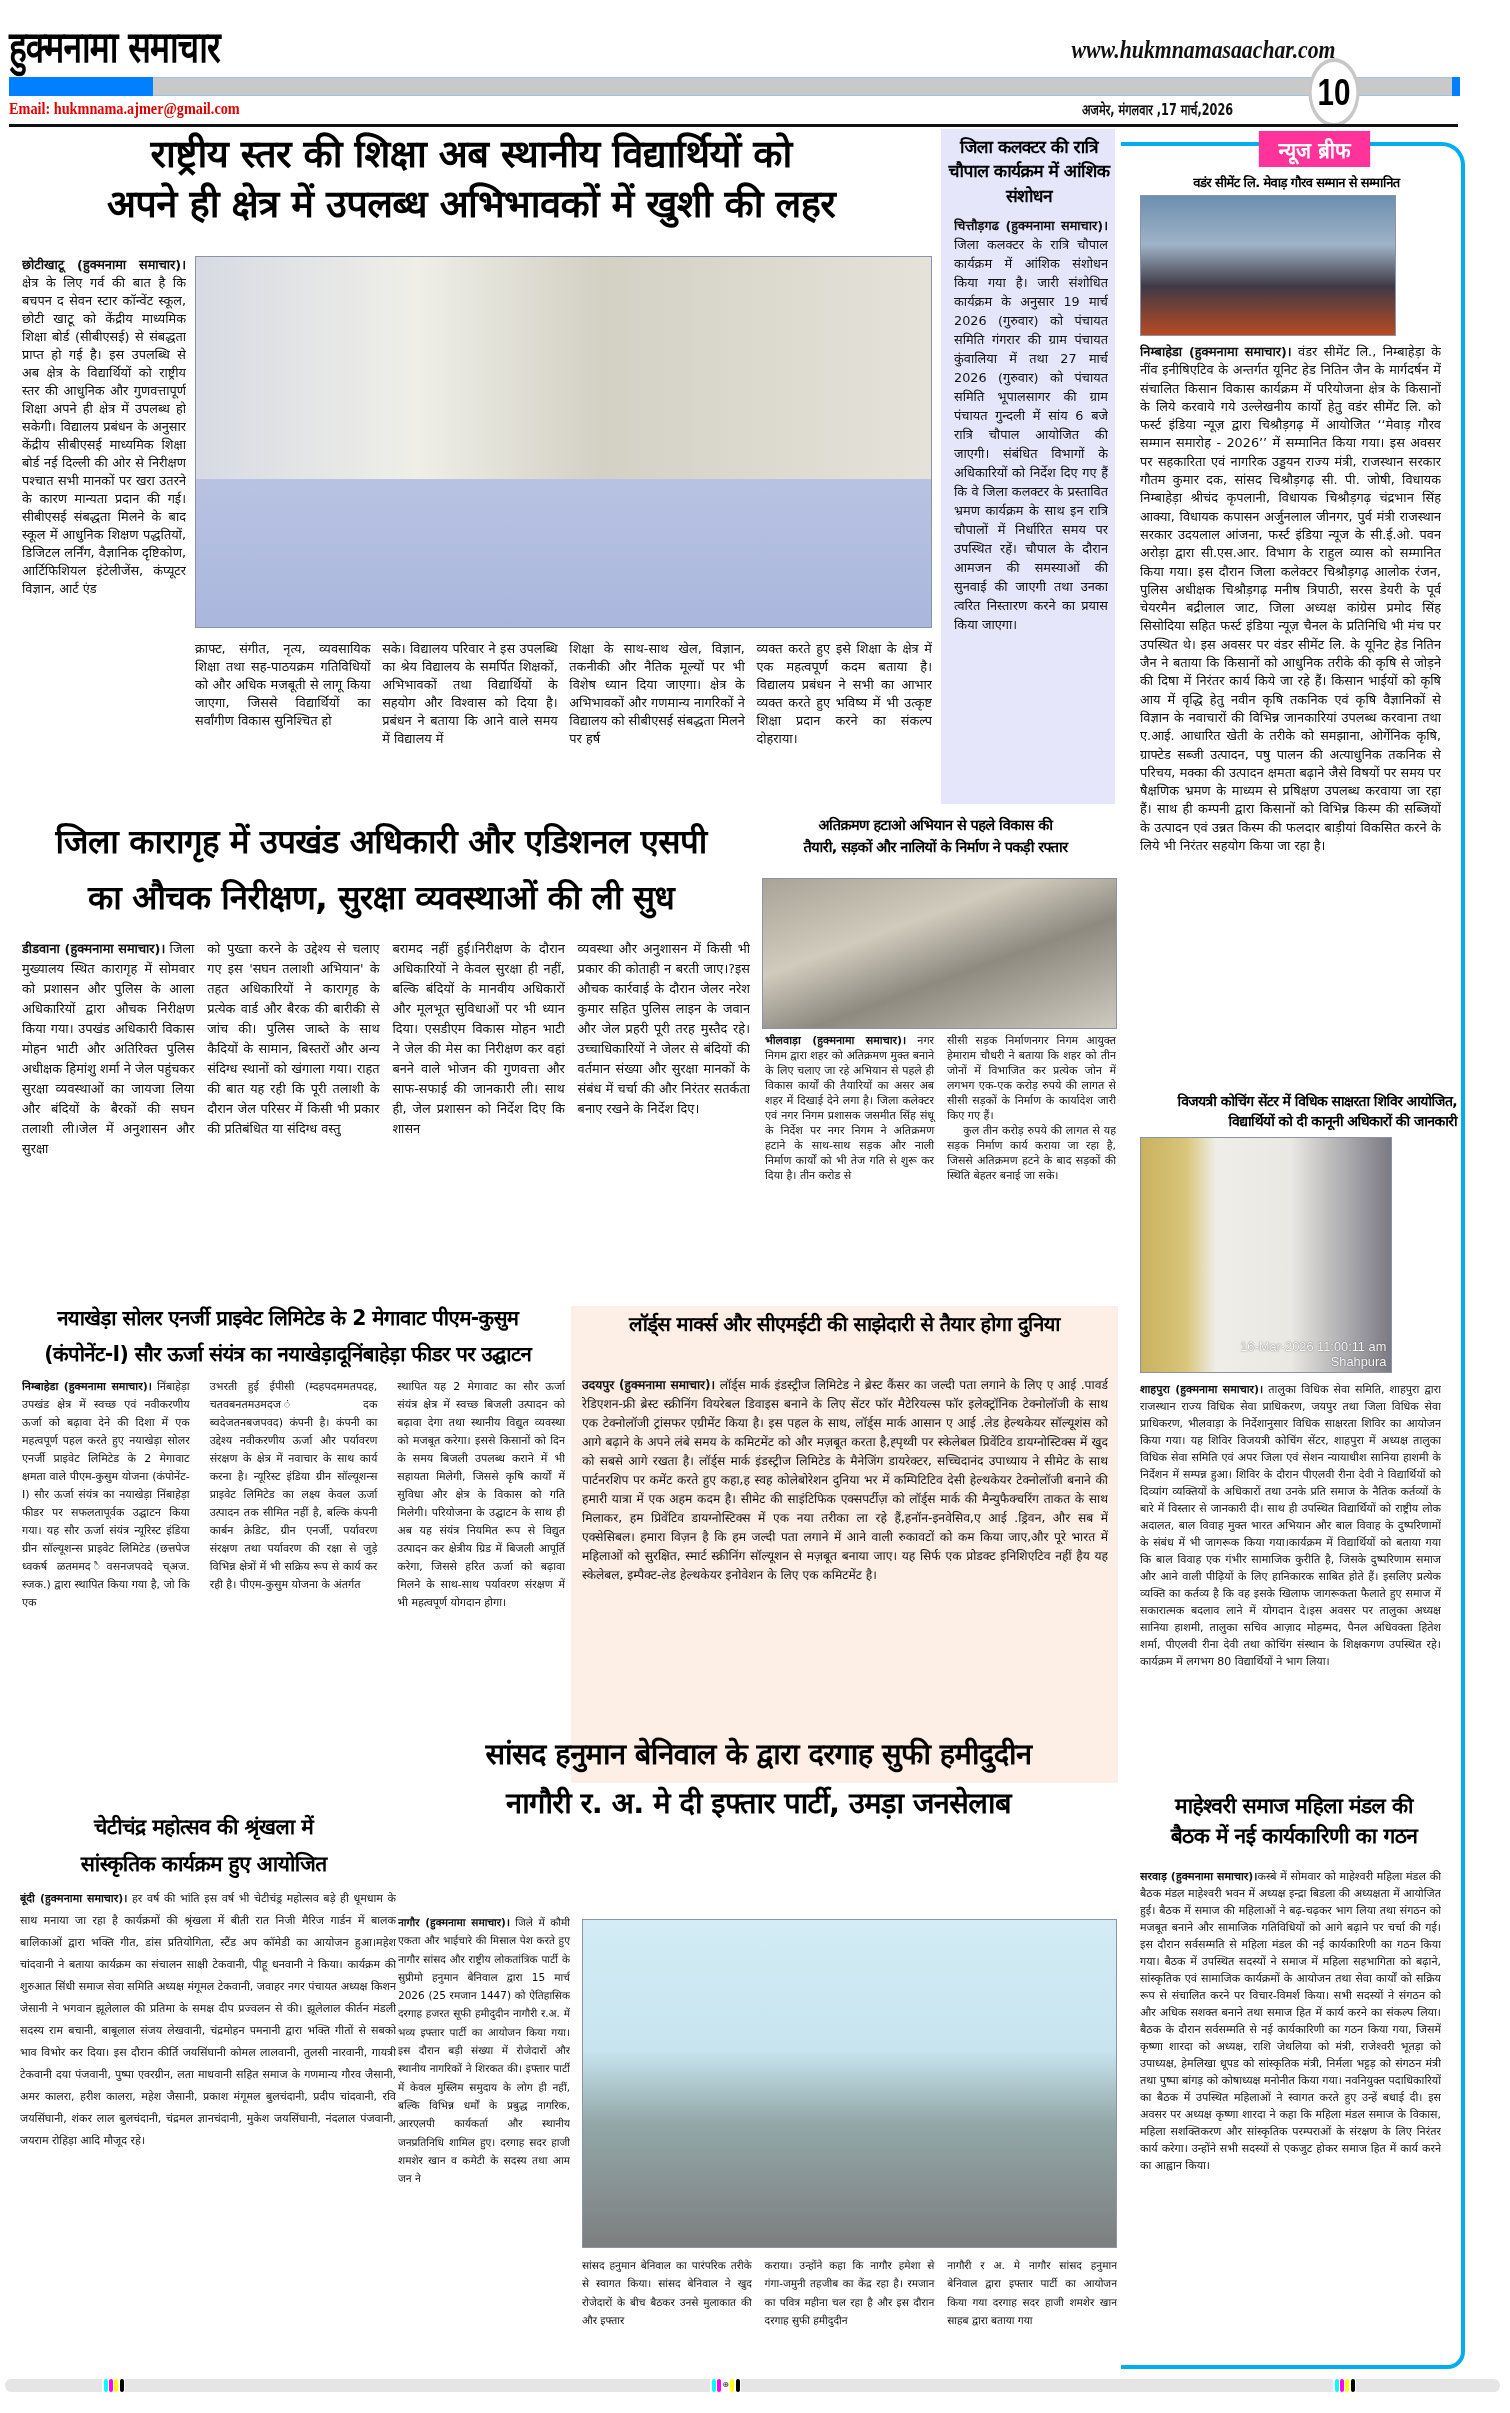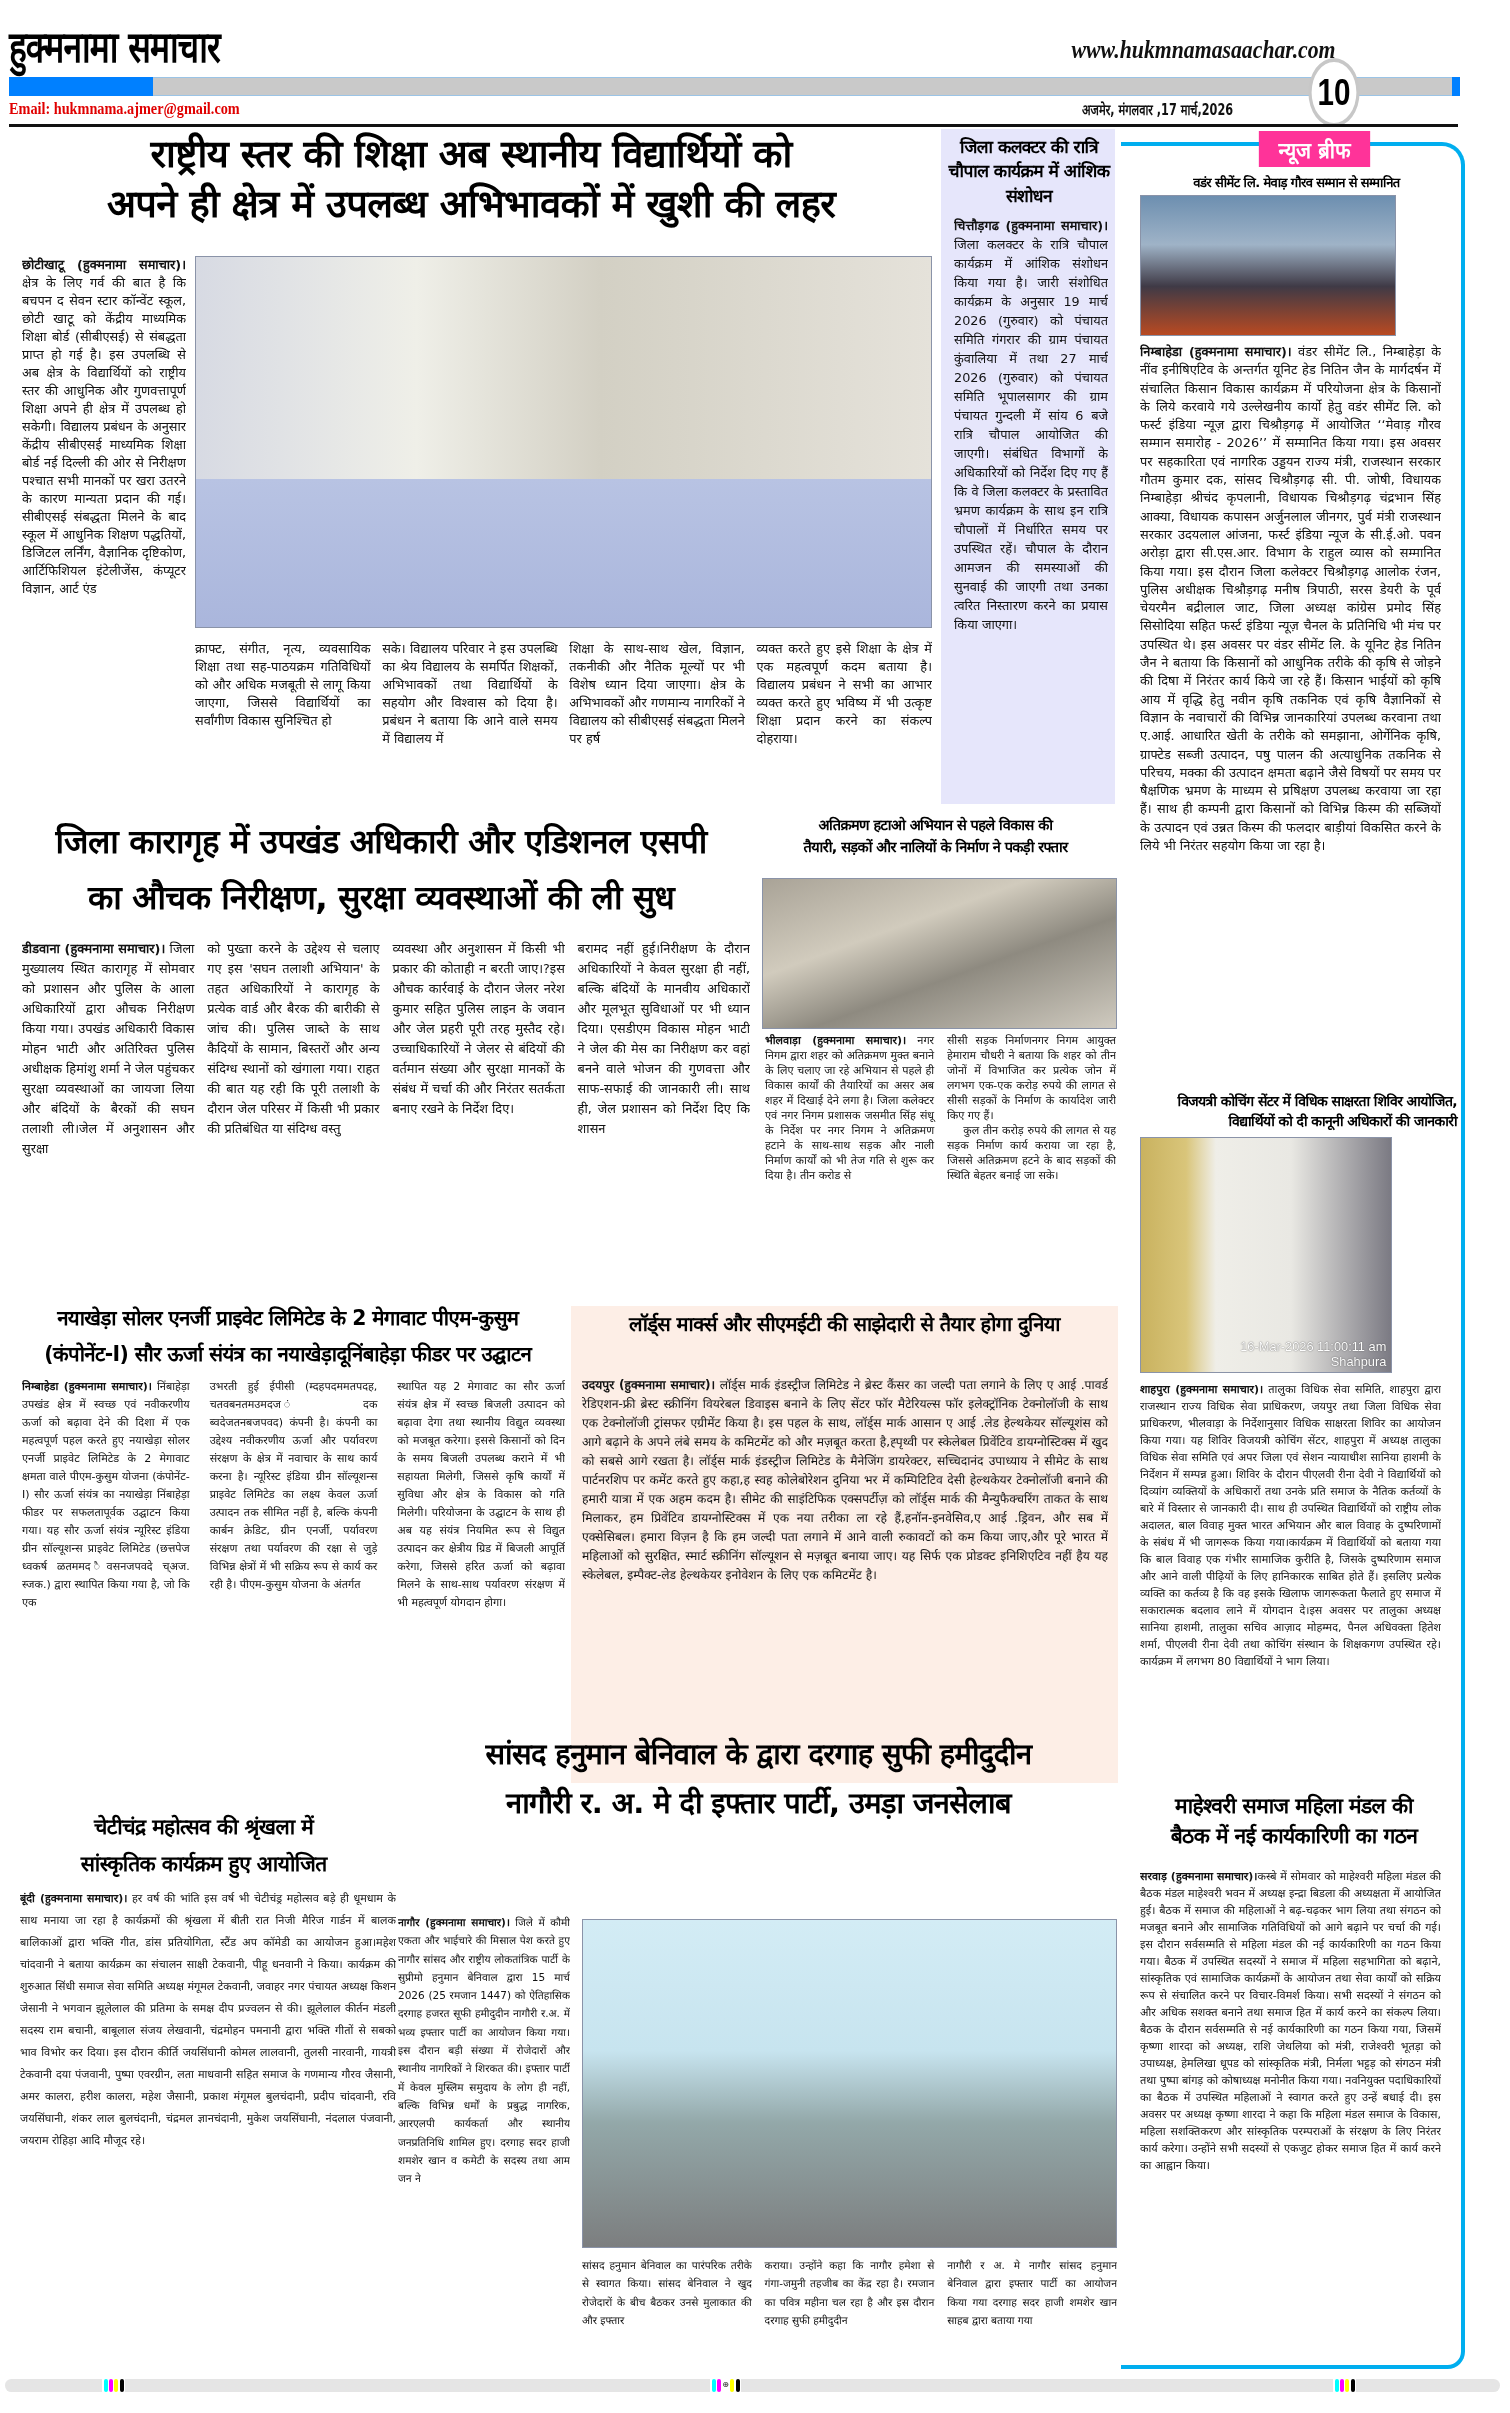--- a/index.html
+++ b/index.html
@@ -130,22 +130,22 @@
 
 <section>
   <div class="abs hl" style="left:11.6px; top:814px; width:739px; font-size:33px; line-height:56px;">
     <div>जिला कारागृह में उपखंड अधिकारी और एडिशनल एसपी</div>
     <div>का औचक निरीक्षण, सुरक्षा व्यवस्थाओं की ली सुध</div>
   </div>
   <div class="abs body-text" style="left:22px; top:939px; width:728px; height:355px; overflow:hidden; font-size:12.8px; line-height:20px;">
     <div class="cols" style="gap:12.8px;">
       <div><span class="dateline-b">डीडवाना (हुक्मनामा समाचार)।</span><span> जिला मुख्यालय स्थित कारागृह में सोमवार को प्रशासन और पुलिस के आला अधिकारियों द्वारा औचक निरीक्षण किया गया। उपखंड अधिकारी विकास मोहन भाटी और अतिरिक्त पुलिस अधीक्षक हिमांशु शर्मा ने जेल पहुंचकर सुरक्षा व्यवस्थाओं का जायजा लिया और बंदियों के बैरकों की सघन तलाशी ली।जेल में अनुशासन और सुरक्षा</span></div>
       <div>को पुख्ता करने के उद्देश्य से चलाए गए इस 'सघन तलाशी अभियान' के तहत अधिकारियों ने कारागृह के प्रत्येक वार्ड और बैरक की बारीकी से जांच की। पुलिस जाब्ते के साथ कैदियों के सामान, बिस्तरों और अन्य संदिग्ध स्थानों को खंगाला गया। राहत की बात यह रही कि पूरी तलाशी के दौरान जेल परिसर में किसी भी प्रकार की प्रतिबंधित या संदिग्ध वस्तु</div>
+      <div>बरामद नहीं हुई।निरीक्षण के दौरान अधिकारियों ने केवल सुरक्षा ही नहीं, बल्कि बंदियों के मानवीय अधिकारों और मूलभूत सुविधाओं पर भी ध्यान दिया। एसडीएम विकास मोहन भाटी ने जेल की मेस का निरीक्षण कर वहां बनने वाले भोजन की गुणवत्ता और साफ-सफाई की जानकारी ली। साथ ही, जेल प्रशासन को निर्देश दिए कि शासन</div>
       <div>व्यवस्था और अनुशासन में किसी भी प्रकार की कोताही न बरती जाए।?इस औचक कार्रवाई के दौरान जेलर नरेश कुमार सहित पुलिस लाइन के जवान और जेल प्रहरी पूरी तरह मुस्तैद रहे। उच्चाधिकारियों ने जेलर से बंदियों की वर्तमान संख्या और सुरक्षा मानकों के संबंध में चर्चा की और निरंतर सतर्कता बनाए रखने के निर्देश दिए।</div>
-      <div>बरामद नहीं हुई।निरीक्षण के दौरान अधिकारियों ने केवल सुरक्षा ही नहीं, बल्कि बंदियों के मानवीय अधिकारों और मूलभूत सुविधाओं पर भी ध्यान दिया। एसडीएम विकास मोहन भाटी ने जेल की मेस का निरीक्षण कर वहां बनने वाले भोजन की गुणवत्ता और साफ-सफाई की जानकारी ली। साथ ही, जेल प्रशासन को निर्देश दिए कि शासन</div>
     </div>
   </div>
 </section>
 
 <section>
   <div class="abs hl" style="left:754px; top:814px; width:363px; font-size:14.5px; line-height:22px;">
     <div>अतिक्रमण हटाओ अभियान से पहले विकास की</div>
     <div>तैयारी, सड़कों और नालियों के निर्माण ने पकड़ी रफ्तार</div>
   </div>
   <div class="abs photo photo-road" style="left:762px; top:878px; width:355px; height:151px;"></div>

